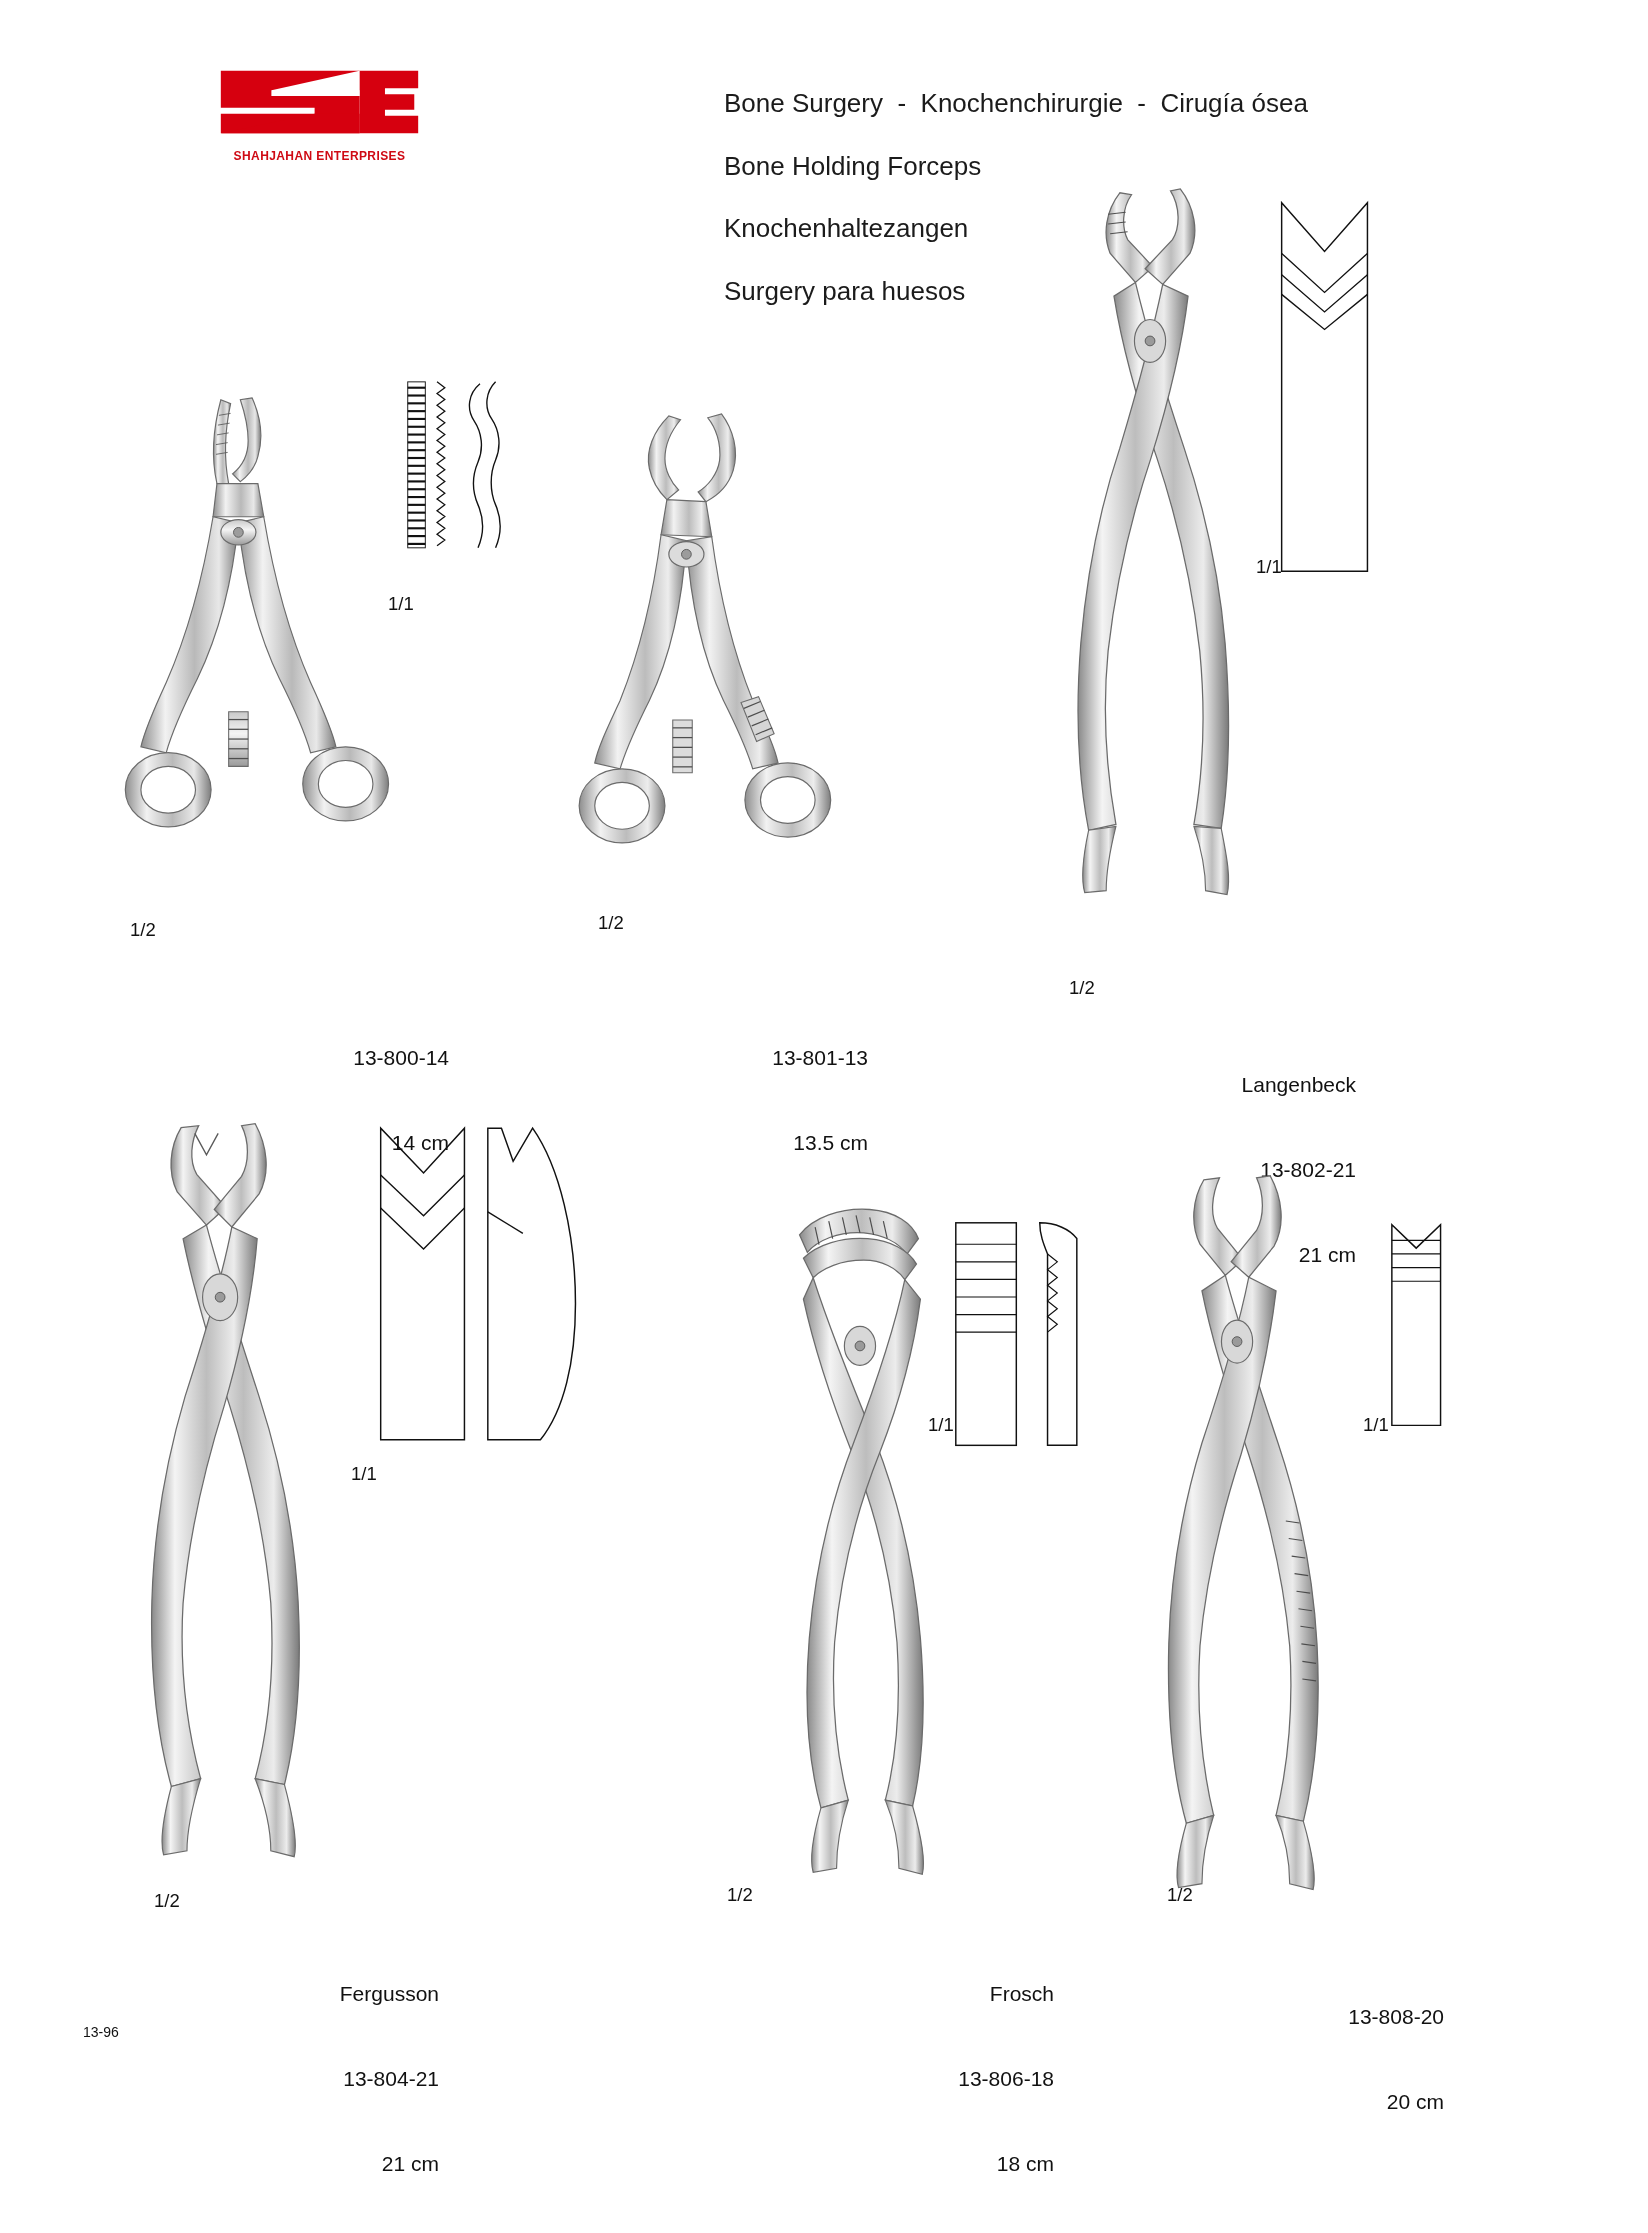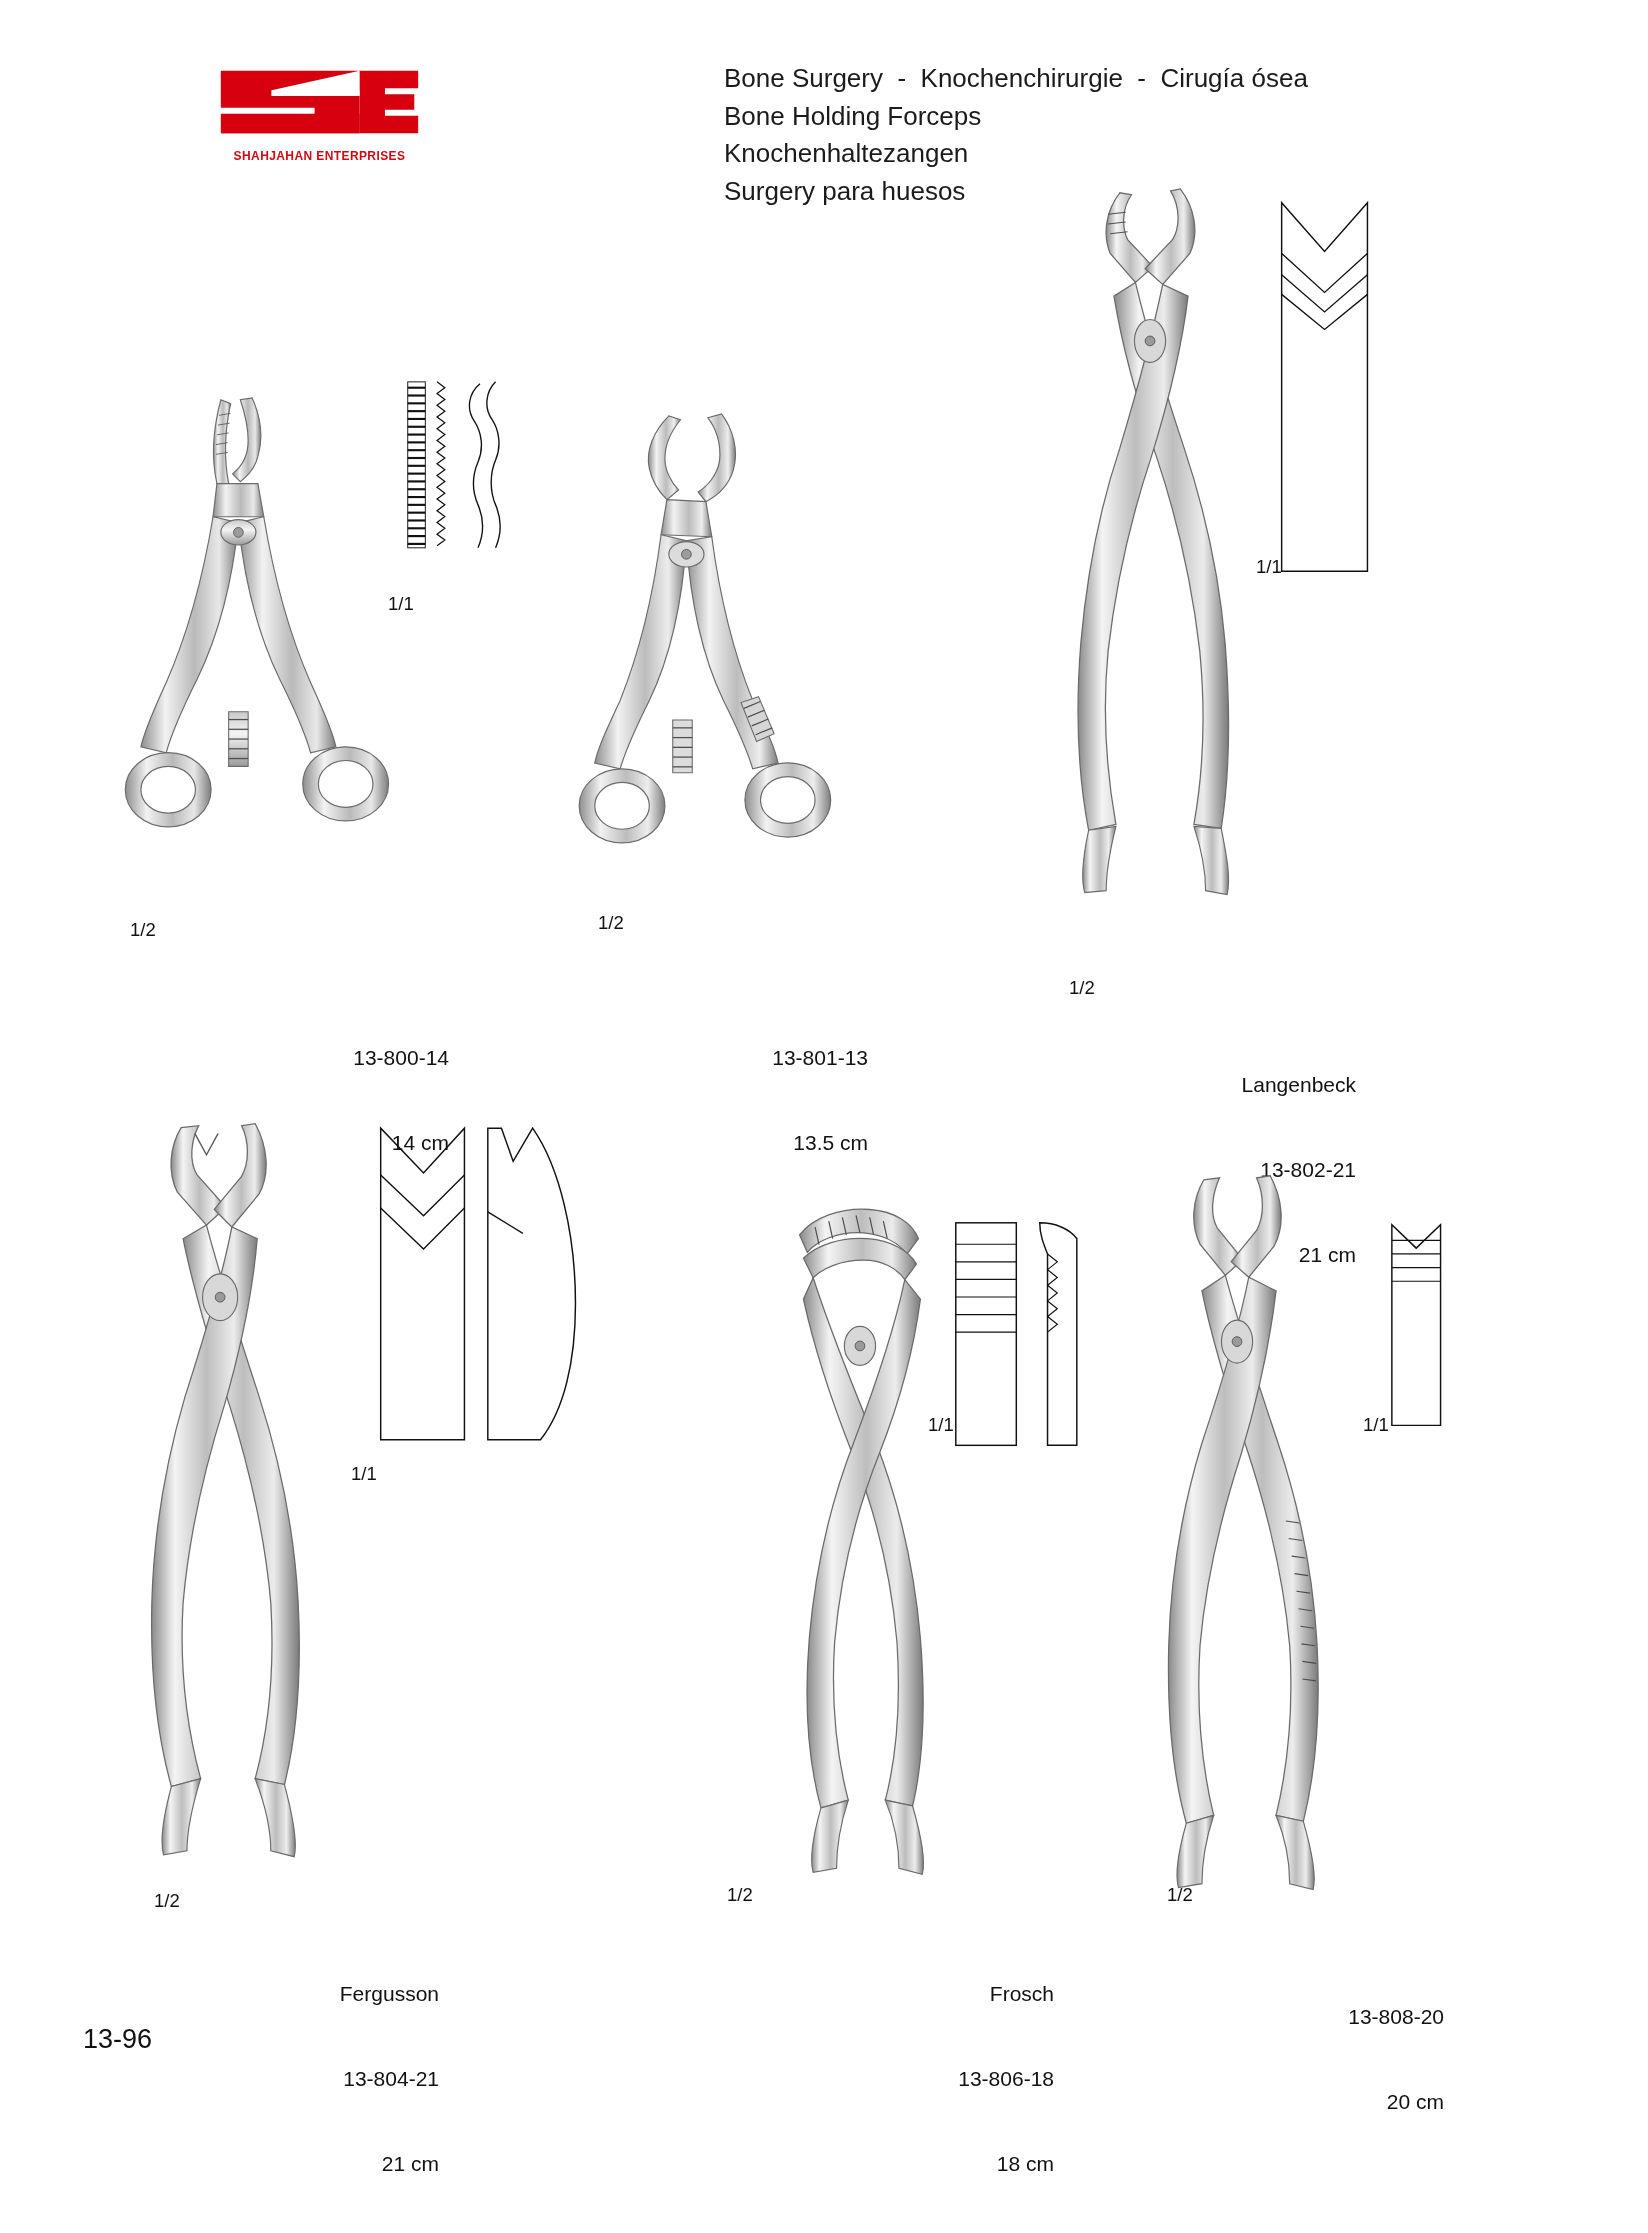--- a/index.html
+++ b/index.html
@@ -42,20 +42,21 @@
   .header-titles {
     position: absolute;
     left: 724px;
     top: 60px;
     line-height: 1.45;
   }
   .header-titles div {
     font-size: 26px;
     color: #1b1b1b;
     white-space: pre;
+    margin-top: 25px;
   }
 
   
   .caption {
     position: absolute;
     text-align: right;
     font-size: 21px;
     line-height: 1.35;
     color: #111;
     white-space: pre;
@@ -63,21 +64,21 @@
   .scale-label {
     position: absolute;
     font-size: 18.5px;
     color: #111;
   }
 
   .page-num {
     position: absolute;
     left: 83px;
     top: 2024px;
-    font-size: 27px;
+    font-size: 14px;
     color: #111;
   }
 
   
   .fig { position: absolute; }
   .fig svg { display: block; overflow: visible; }
 </style>
 </head>
 <body>
 

